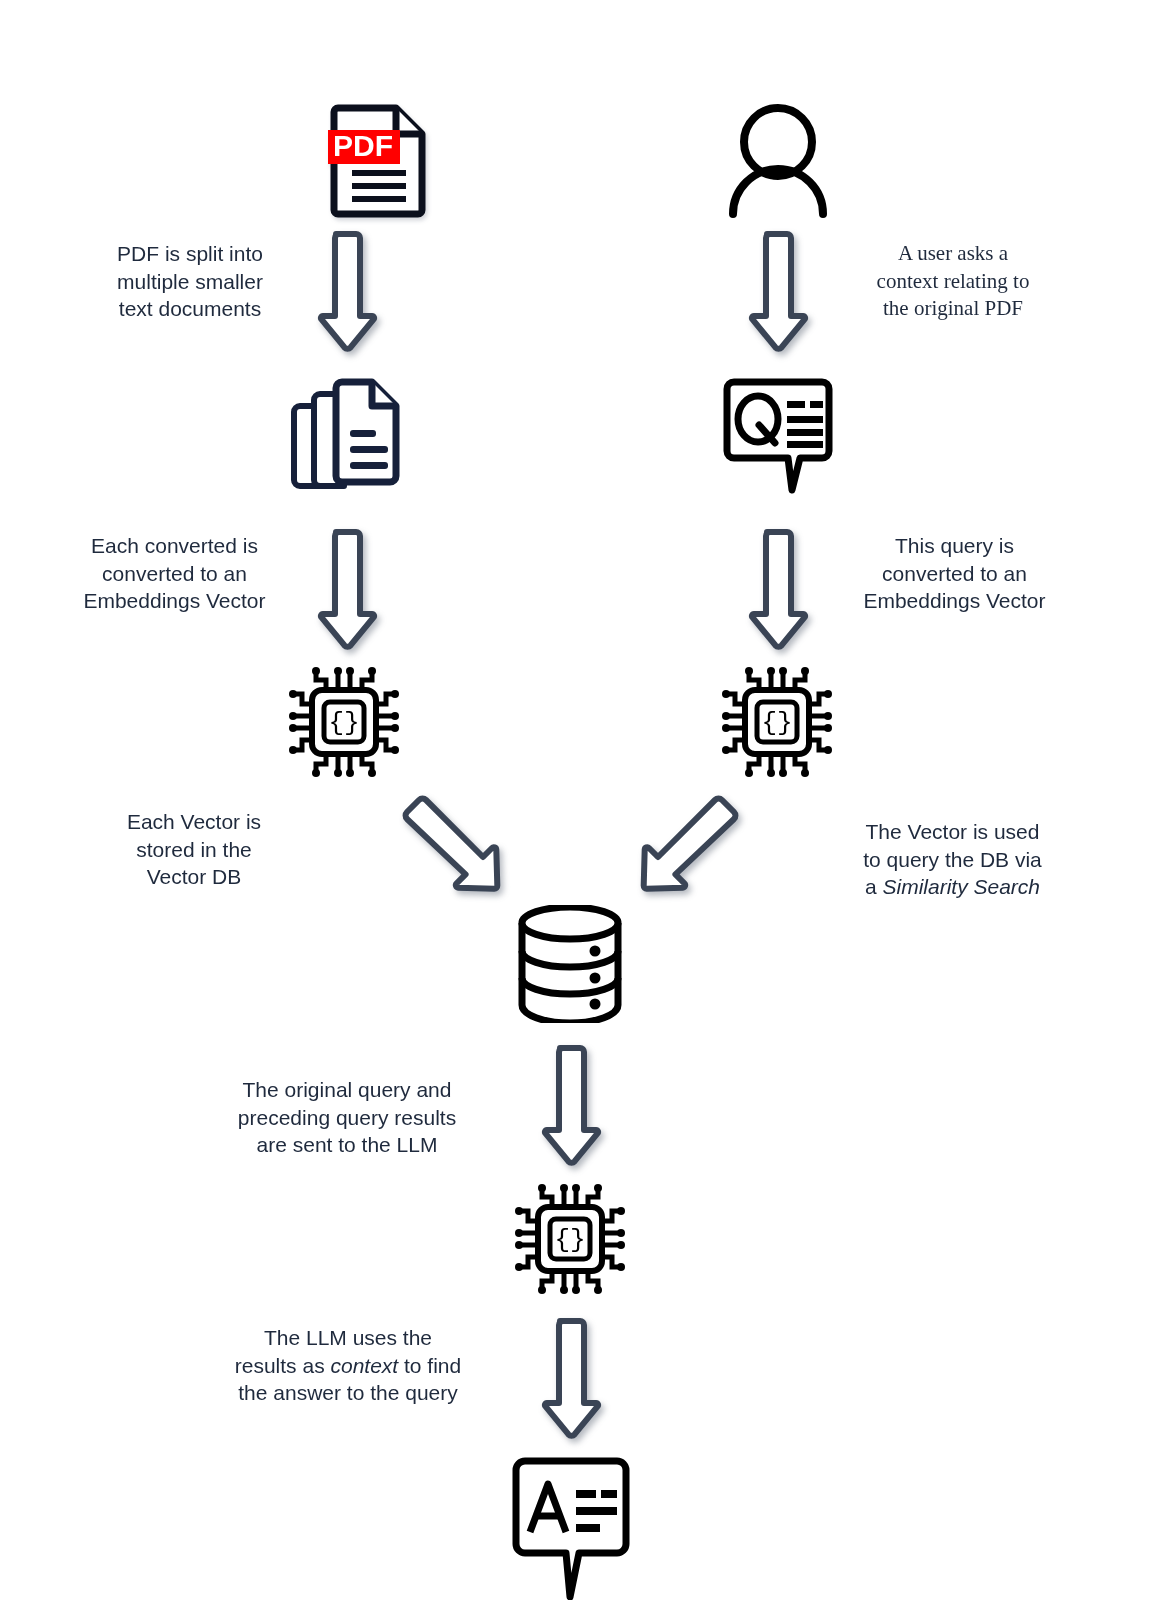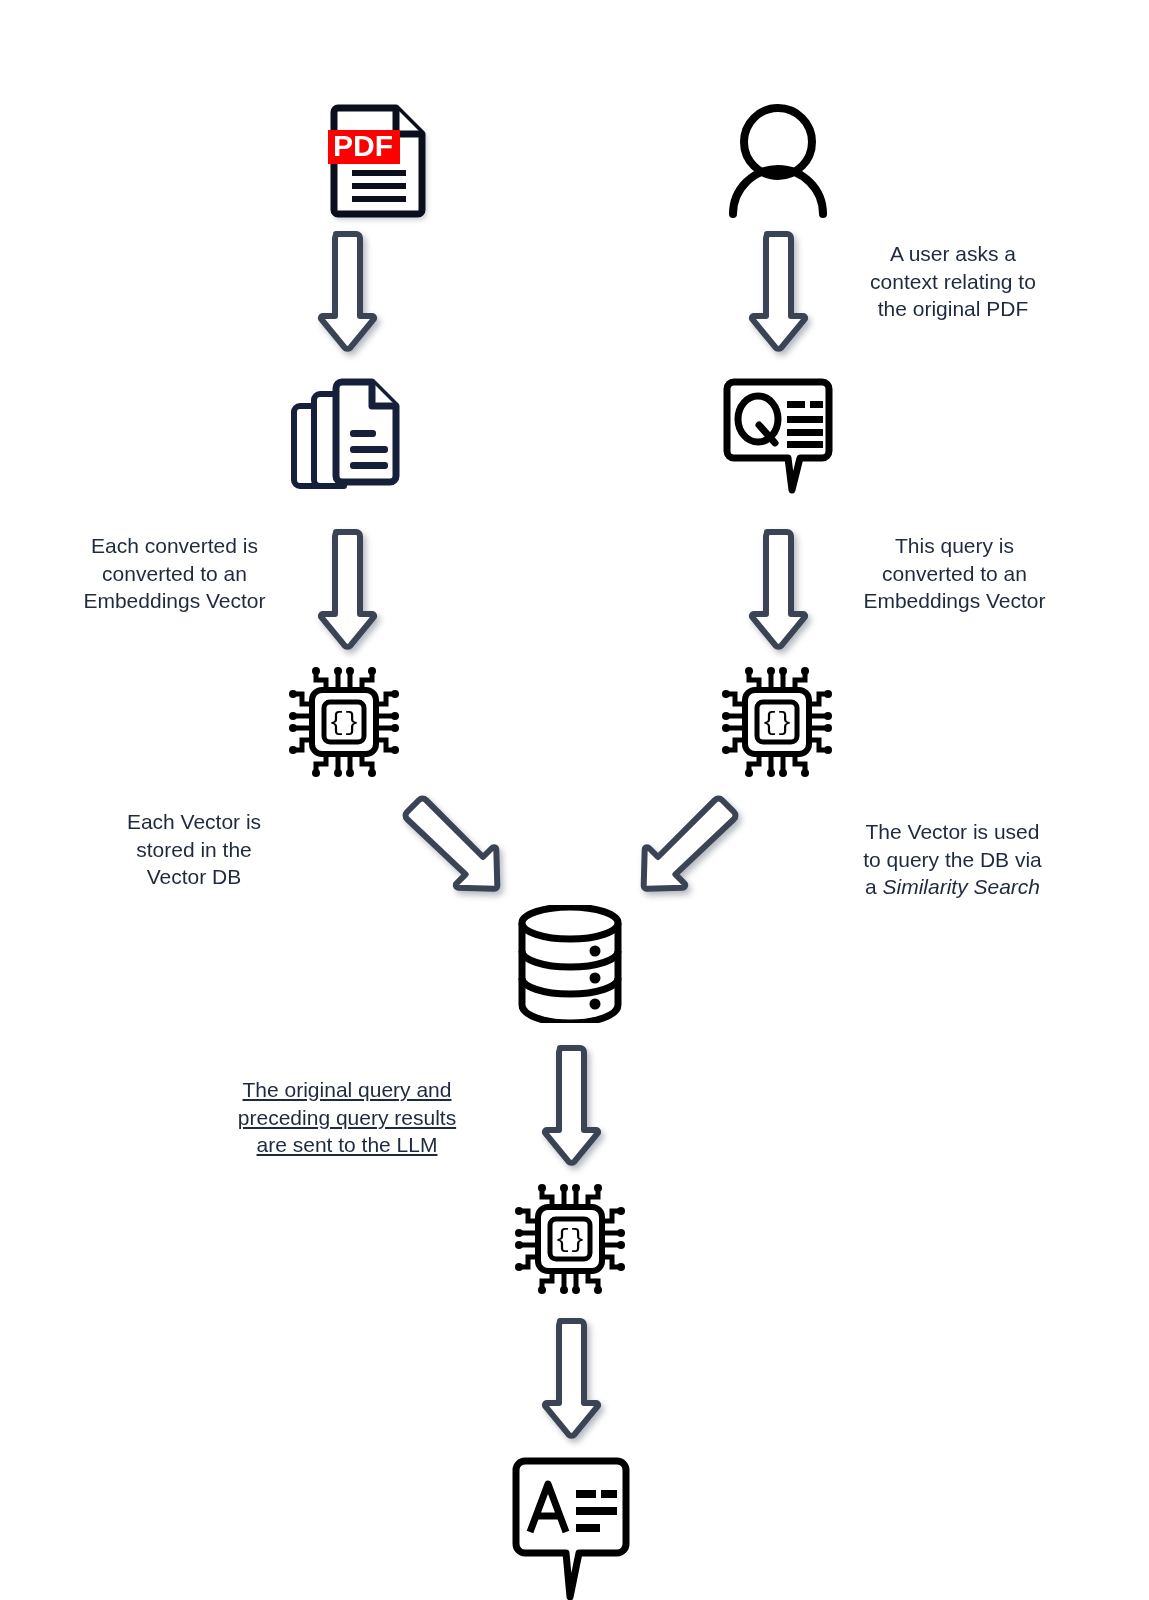--- a/index.html
+++ b/index.html
@@ -55,22 +55,27 @@
     </svg>
   </div>
 
   <div class="node" style="left:725px; top:100px; width:106px; height:118px;">
     <svg width="106" height="118" viewBox="0 0 106 118" xmlns="http://www.w3.org/2000/svg">
       <circle cx="53" cy="42" r="34" fill="#ffffff" stroke="#000000" stroke-width="8"></circle>
       <path d="M8 114 a45 45 0 0 1 90 0" fill="none" stroke="#000000" stroke-width="8" stroke-linecap="round"></path>
     </svg>
   </div>
 
-
-  <div class="label center-align" style="left:848px; top:240px; width:210px;">
+  <div class="label center-align" style="left:92px; top:240px; width:196px;">
+    <div>PDF is split into</div>
+    <div>multiple smaller</div>
+    <div>text documents</div>
+  </div>
+
+  <div class="label center-align" style="left:848px; top:240px; width:210px;font-family:Liberation Serif, serif;">
     <div>A user asks a</div>
     <div>context relating to</div>
     <div>the original PDF</div>
   </div>
 
   <div class="node arrow-shadow" style="left:314px; top:228px; width:64px; height:128px;">
     <svg width="64" height="128" viewBox="0 0 64 128" xmlns="http://www.w3.org/2000/svg">
       <path d="M22 6 h20 a4 4 0 0 1 4 4 v78 h12 a2 2 0 0 1 1.5 3.4 l-23 28 a4 4 0 0 1 -6 0 l-23 -28 a2 2 0 0 1 1.5 -3.4 h12 v-78 a4 4 0 0 1 4 -4 z" fill="#ffffff" stroke="#3a4455" stroke-width="6" stroke-linejoin="round"></path>
     </svg>
   </div>
@@ -249,21 +254,21 @@
       <path d="M8 18 v82 a48 18 0 0 0 96 0 v-82" fill="#ffffff" stroke="#000000" stroke-width="7"></path>
       <ellipse cx="56" cy="18" rx="48" ry="16" fill="#ffffff" stroke="#000000" stroke-width="7"></ellipse>
       <path d="M8 46 a48 16 0 0 0 96 0" fill="none" stroke="#000000" stroke-width="7"></path>
       <path d="M8 73 a48 16 0 0 0 96 0" fill="none" stroke="#000000" stroke-width="7"></path>
       <circle cx="81" cy="46" r="5.5" fill="#000000"></circle>
       <circle cx="81" cy="73" r="5.5" fill="#000000"></circle>
       <circle cx="81" cy="99" r="5.5" fill="#000000"></circle>
     </svg>
   </div>
 
-  <div class="label center-align" style="left:228px; top:1076px; width:238px;text-decoration:underline;">
+  <div class="label center-align" style="left:228px; top:1076px; width:238px;">
     <div>The original query and</div>
     <div>preceding query results</div>
     <div>are sent to the LLM</div>
   </div>
 
   <div class="node arrow-shadow" style="left:538px; top:1042px; width:64px; height:128px;">
     <svg width="64" height="128" viewBox="0 0 64 128" xmlns="http://www.w3.org/2000/svg">
       <path d="M22 6 h20 a4 4 0 0 1 4 4 v78 h12 a2 2 0 0 1 1.5 3.4 l-23 28 a4 4 0 0 1 -6 0 l-23 -28 a2 2 0 0 1 1.5 -3.4 h12 v-78 a4 4 0 0 1 4 -4 z" fill="#ffffff" stroke="#3a4455" stroke-width="6" stroke-linejoin="round"></path>
     </svg>
   </div>
@@ -305,20 +310,25 @@
         <circle cx="50" cy="5" r="4"></circle>
           <circle cx="62" cy="5" r="4"></circle>
         <circle cx="28" cy="107" r="4"></circle>
           <circle cx="84" cy="107" r="4"></circle>
         <circle cx="50" cy="107" r="4"></circle>
           <circle cx="62" cy="107" r="4"></circle>
       </g>
     </svg>
   </div>
 
+  <div class="label center-align" style="left:228px; top:1324px; width:240px;">
+    <div>The LLM uses the</div>
+    <div><span>results as </span><em>context</em><span> to find</span></div>
+    <div>the answer to the query</div>
+  </div>
 
   <div class="node arrow-shadow" style="left:538px; top:1315px; width:64px; height:128px;">
     <svg width="64" height="128" viewBox="0 0 64 128" xmlns="http://www.w3.org/2000/svg">
       <path d="M22 6 h20 a4 4 0 0 1 4 4 v78 h12 a2 2 0 0 1 1.5 3.4 l-23 28 a4 4 0 0 1 -6 0 l-23 -28 a2 2 0 0 1 1.5 -3.4 h12 v-78 a4 4 0 0 1 4 -4 z" fill="#ffffff" stroke="#3a4455" stroke-width="6" stroke-linejoin="round"></path>
     </svg>
   </div>
 
   <div class="node" style="left:508px; top:1452px; width:126px; height:148px;">
     <svg width="126" height="148" viewBox="0 0 126 148" xmlns="http://www.w3.org/2000/svg">
       <path d="M8 18 a9 9 0 0 1 9 -9 h92 a9 9 0 0 1 9 9 v74 a9 9 0 0 1 -9 9 h-38 l-9 44 l-4 -44 h-41 a9 9 0 0 1 -9 -9 z" fill="#ffffff" stroke="#000000" stroke-width="7" stroke-linejoin="round"></path>

